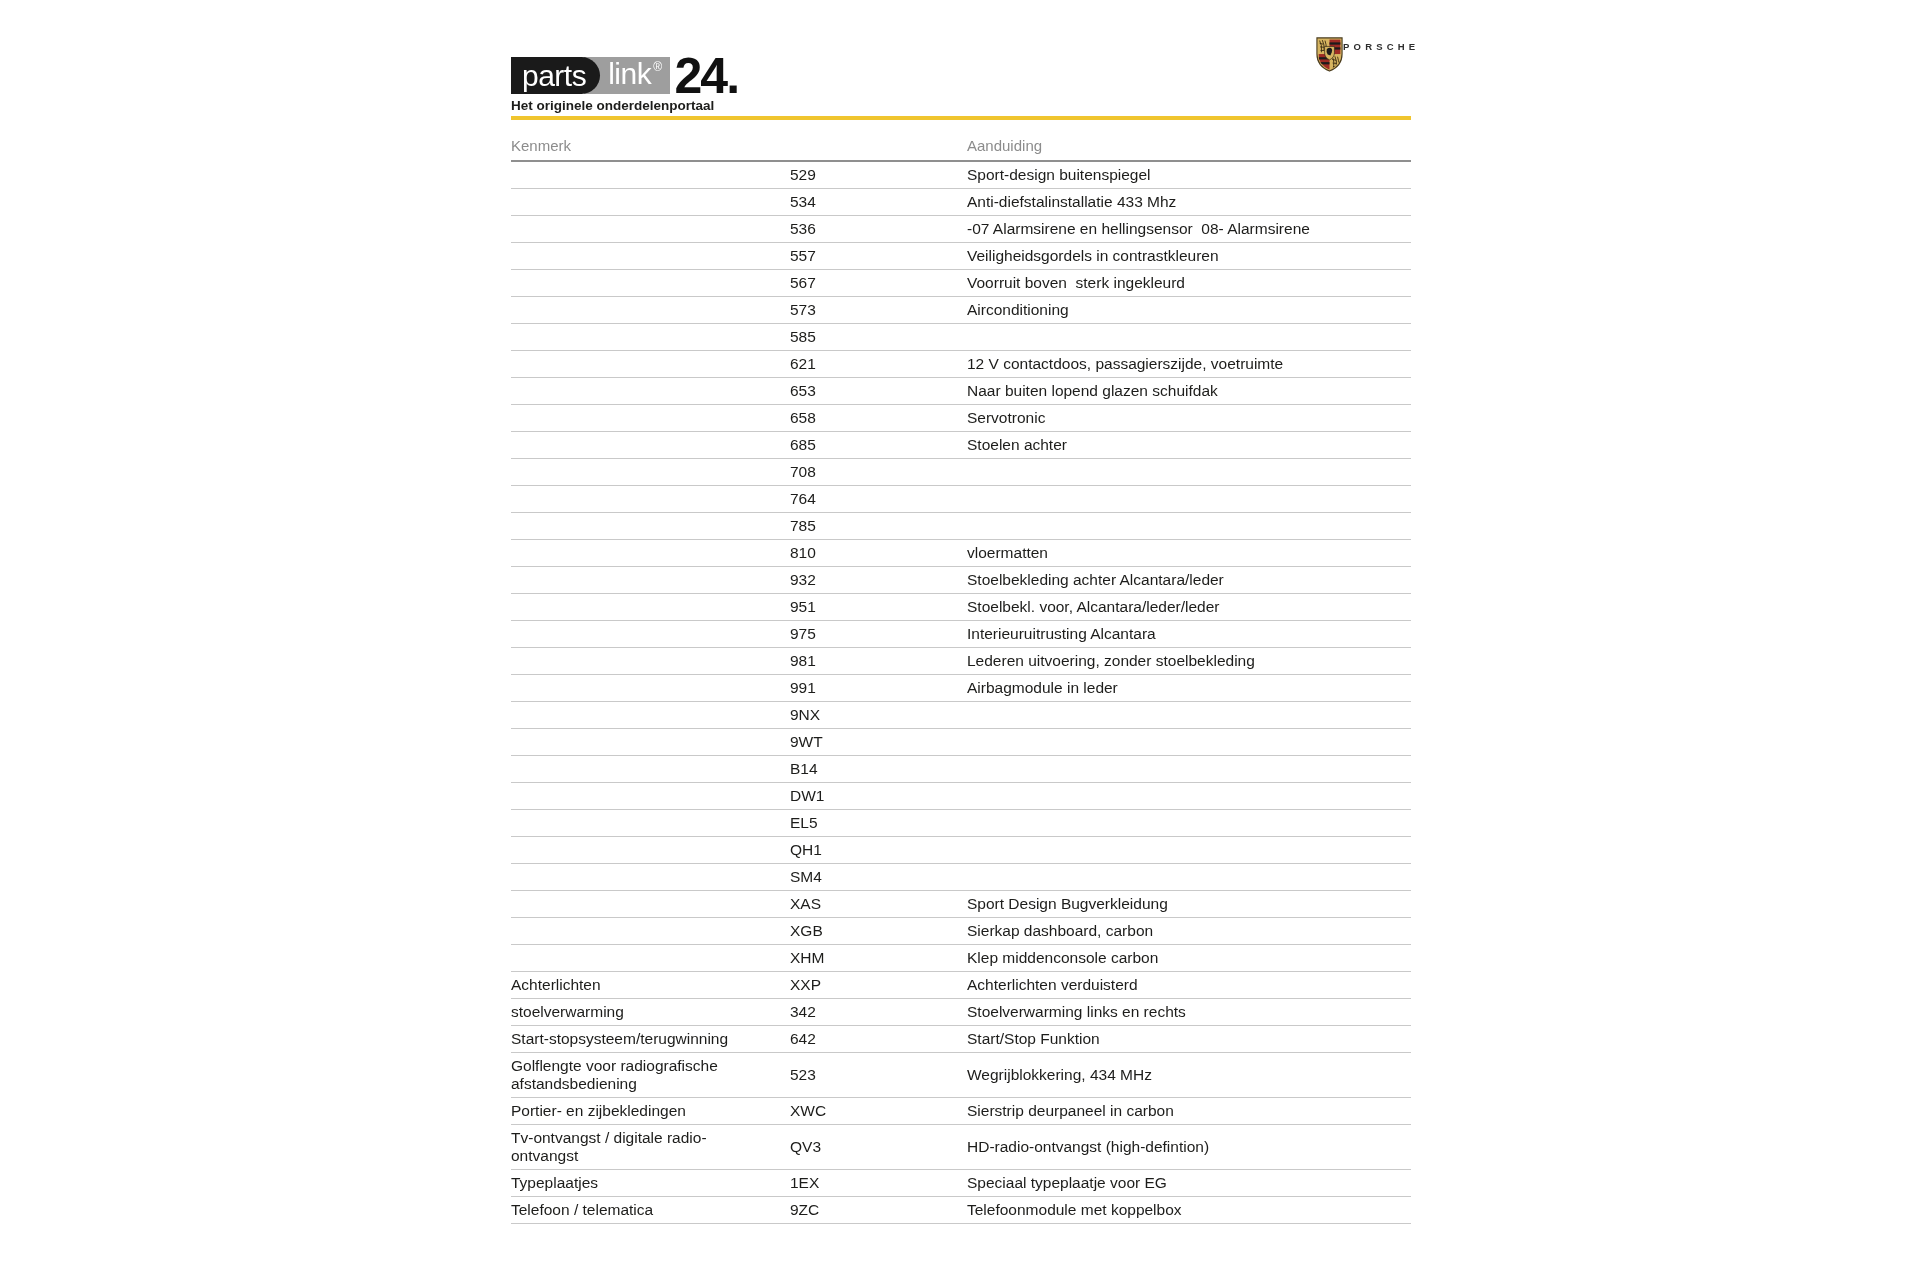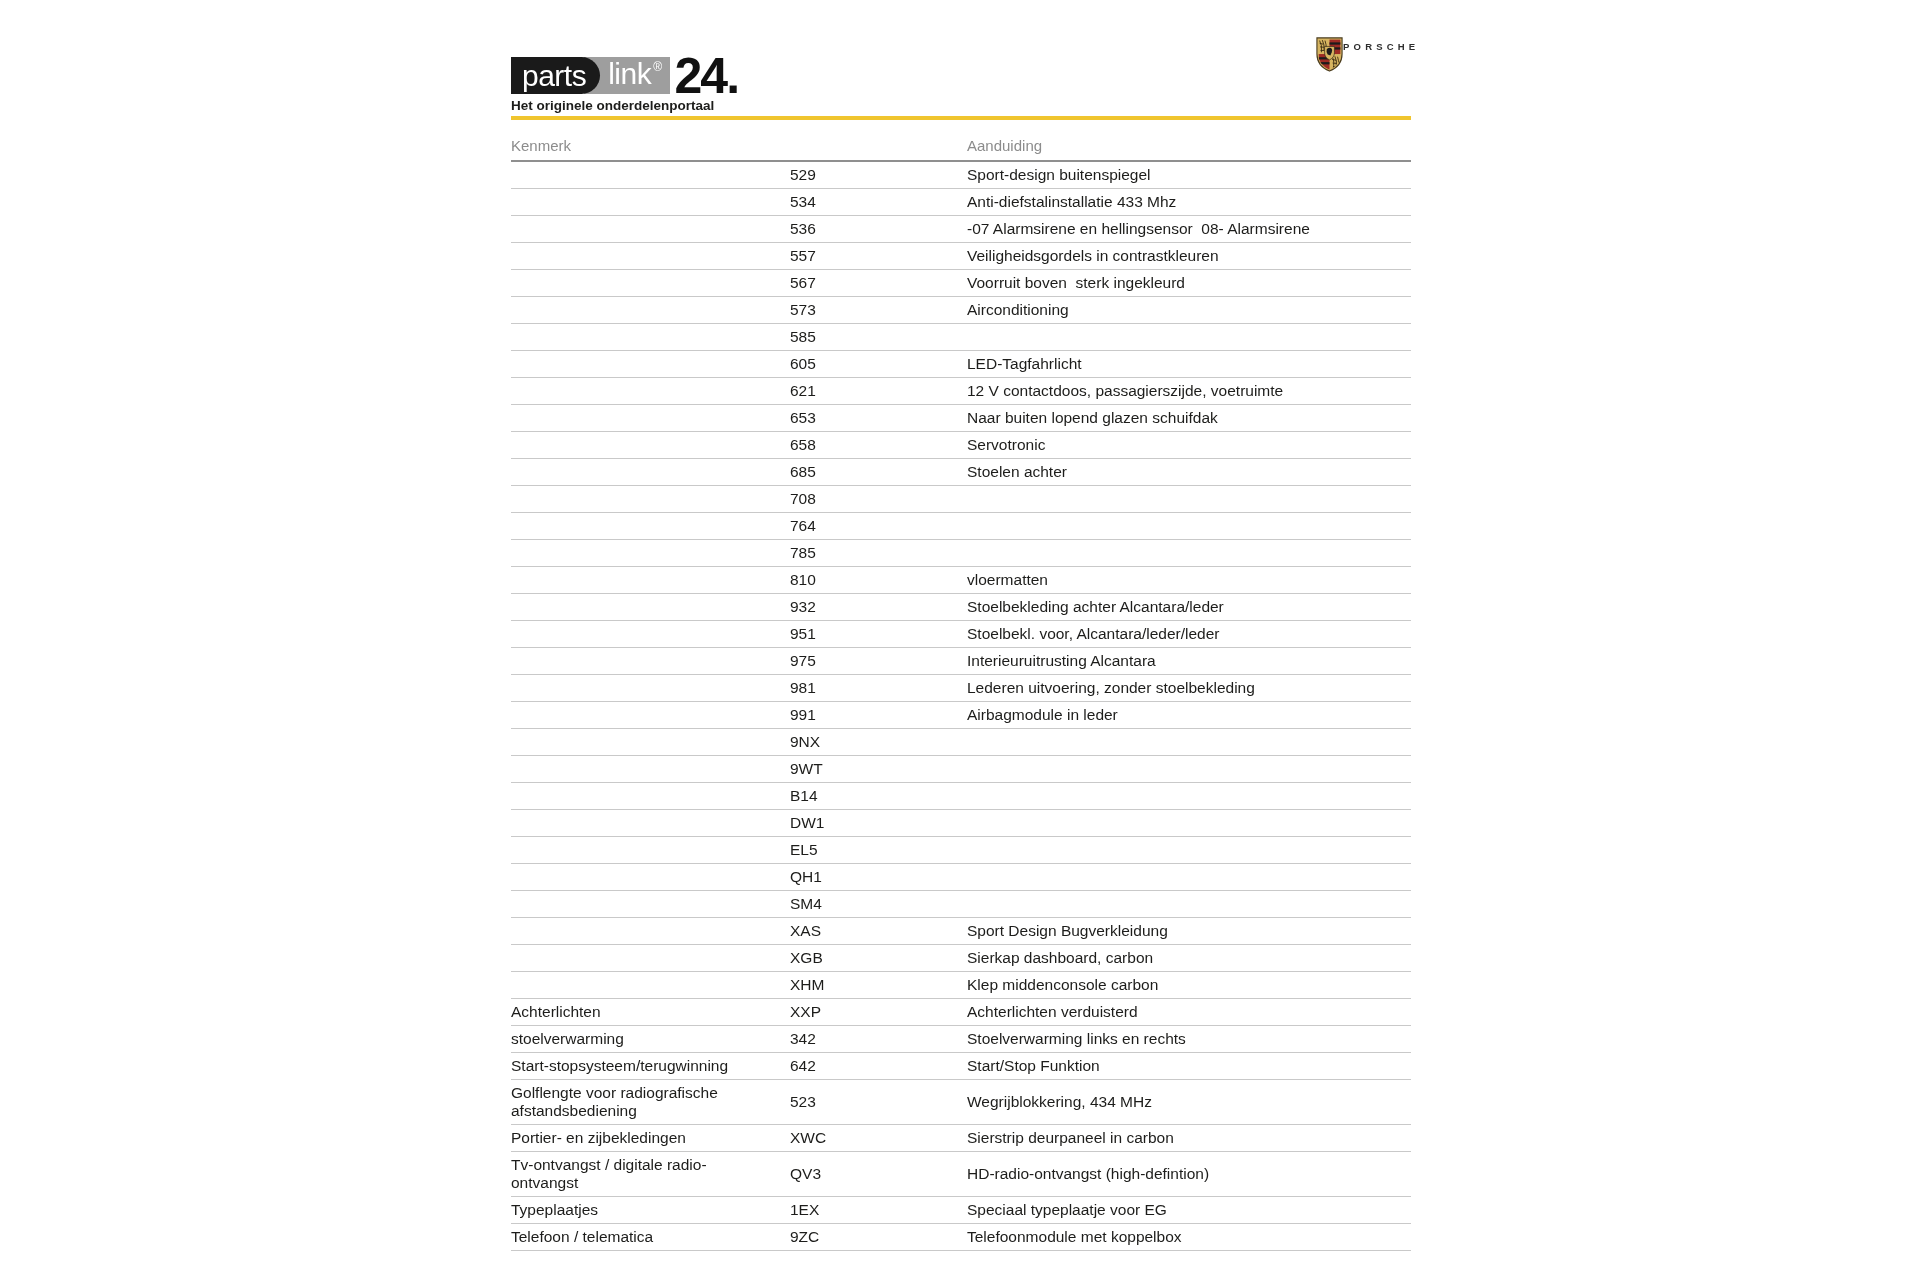--- a/index.html
+++ b/index.html
@@ -150,25 +150,20 @@
             <td class="code">573</td>
             <td class="aanduiding">Airconditioning</td>
           </tr>
           <tr>
             <td class="kenmerk"></td>
             <td class="code">585</td>
             <td class="aanduiding"></td>
           </tr>
           <tr>
             <td class="kenmerk"></td>
-            <td class="code">605</td>
-            <td class="aanduiding">LED-Tagfahrlicht</td>
-          </tr>
-          <tr>
-            <td class="kenmerk"></td>
             <td class="code">621</td>
             <td class="aanduiding">12 V contactdoos, passagierszijde, voetruimte</td>
           </tr>
           <tr>
             <td class="kenmerk"></td>
             <td class="code">653</td>
             <td class="aanduiding">Naar buiten lopend glazen schuifdak</td>
           </tr>
           <tr>
             <td class="kenmerk"></td>

